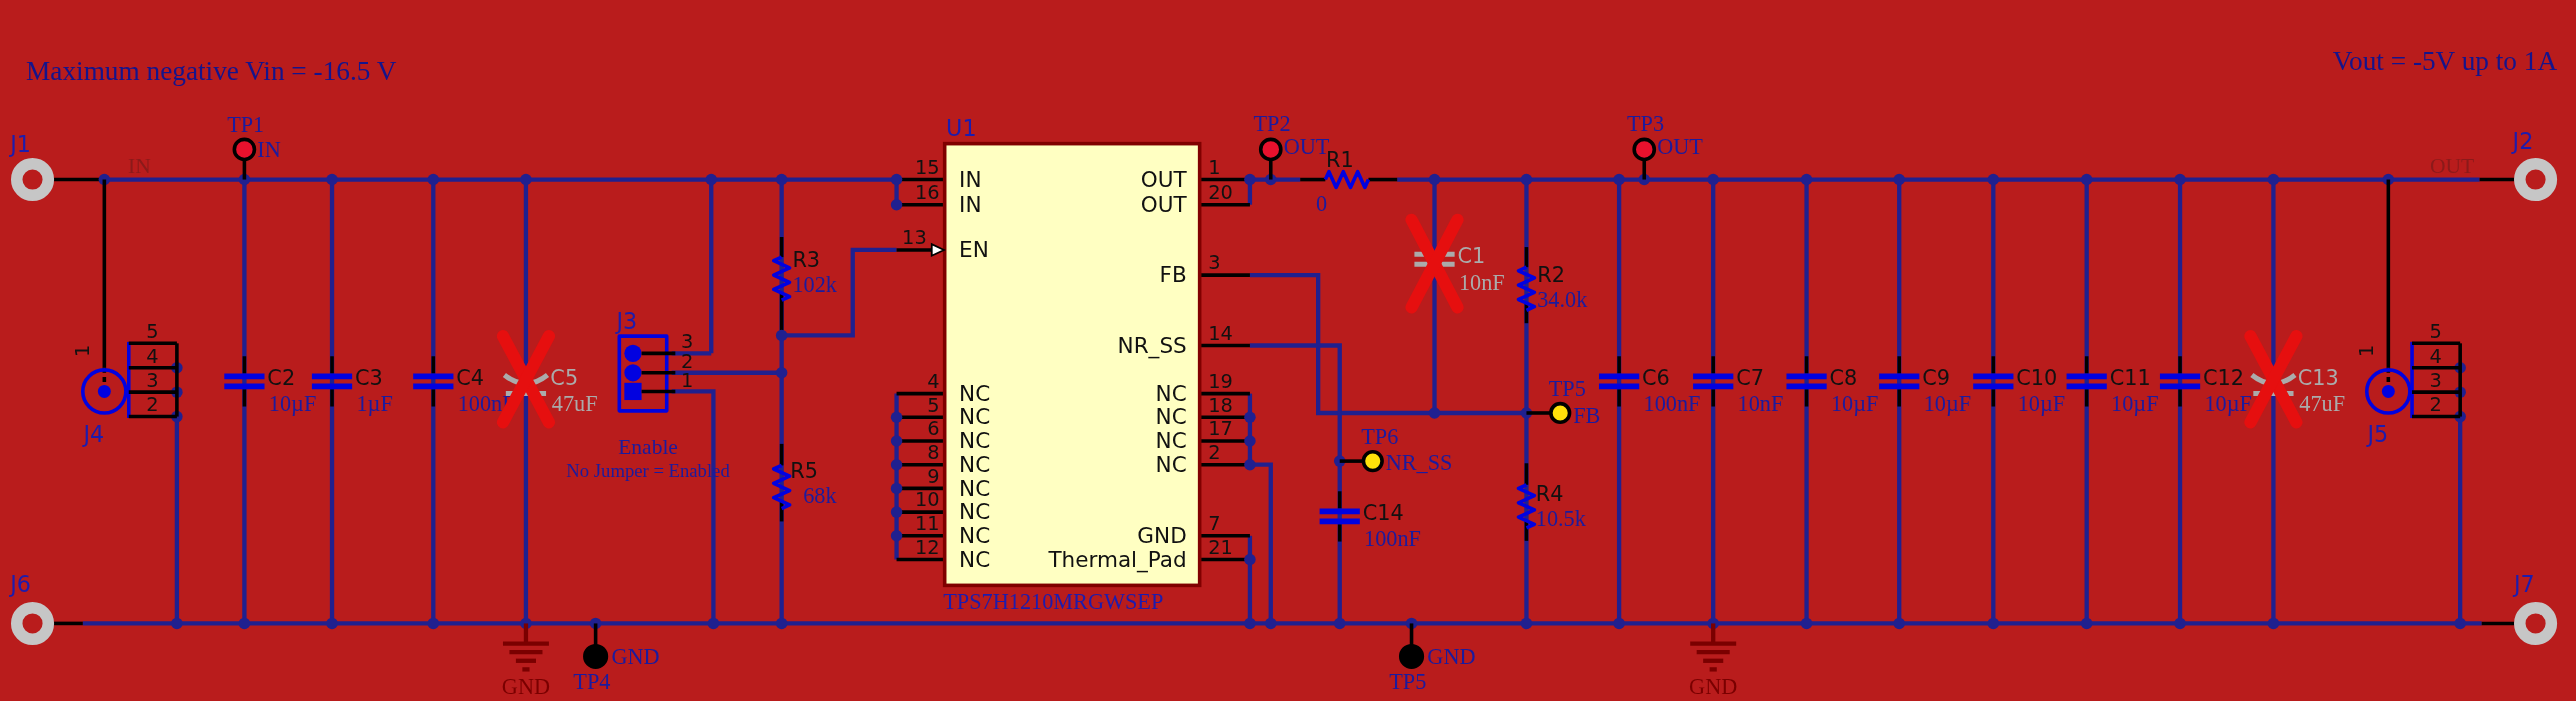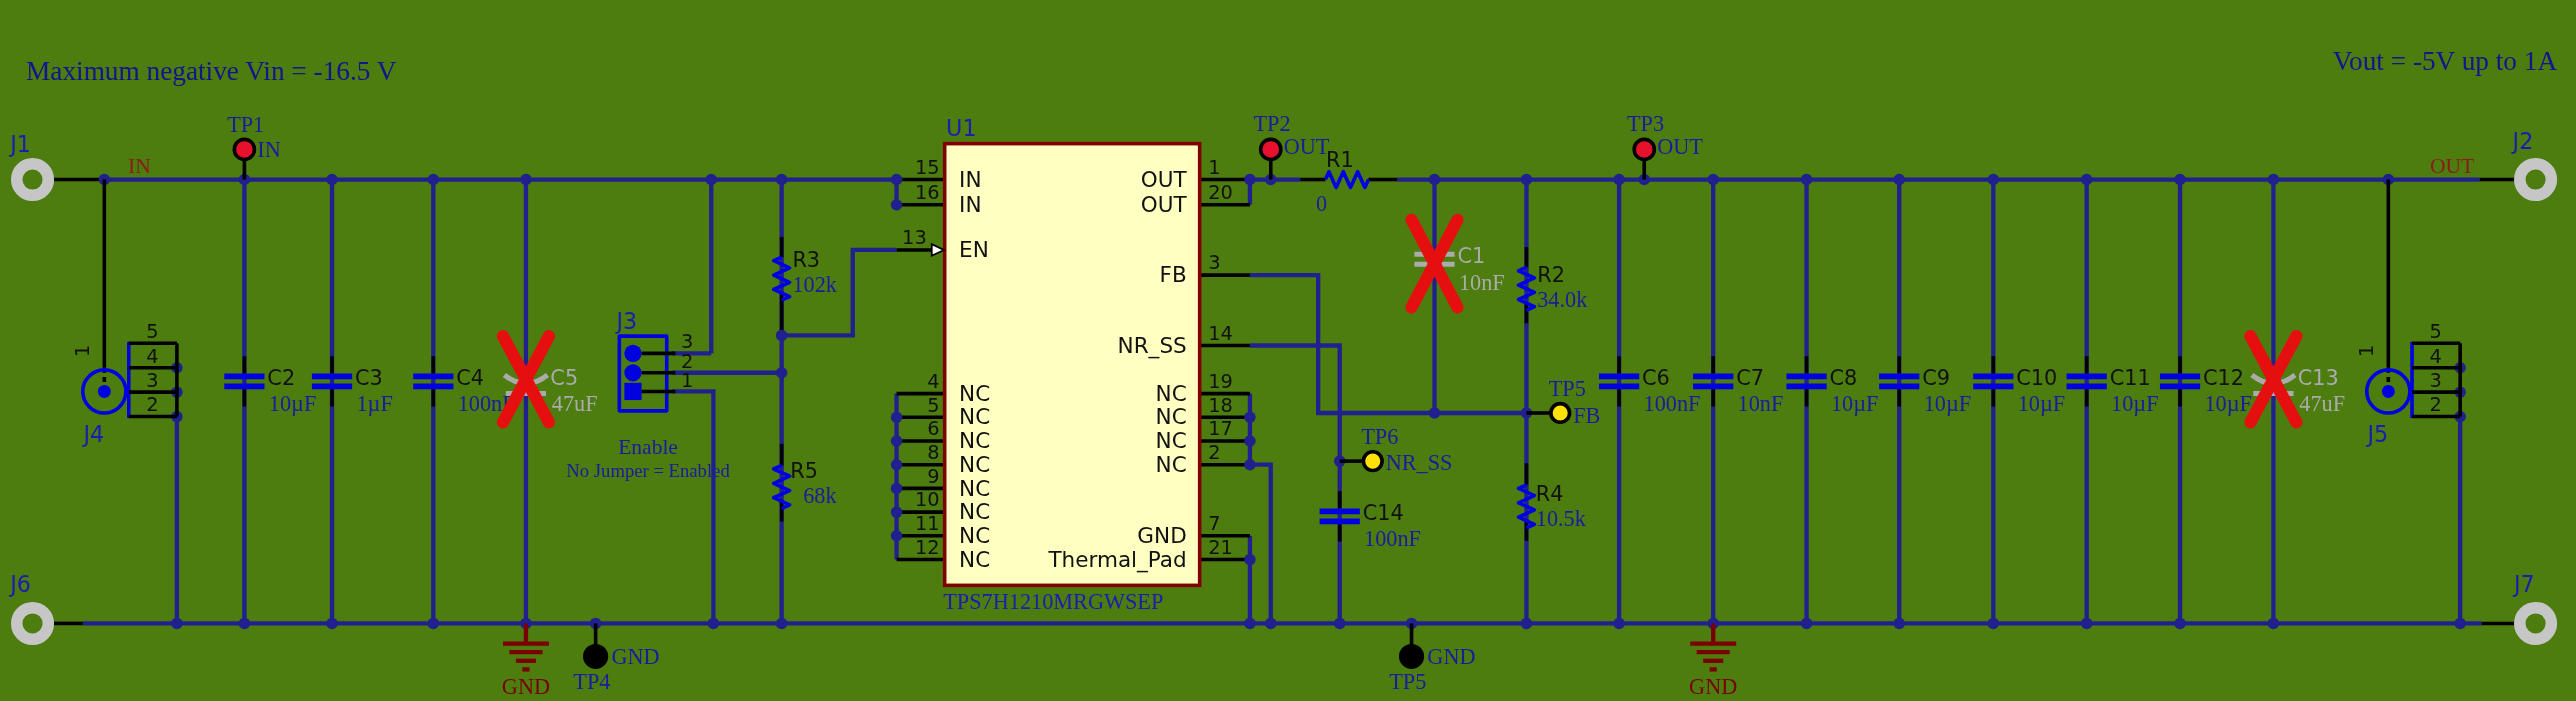--- a/index.html
+++ b/index.html
@@ -1,16 +1,16 @@
 <!DOCTYPE html>
 <html style="font-size:11.5px"><head>
 <meta charset="utf-8">
 <style>
   html,body{margin:0;padding:0;background:#ffffff;}
-  .stage{position:relative;width:2576px;height:701px;background:#4d7c0f;overflow:hidden;}
+  .stage{position:relative;width:2576px;height:701px;background:#b91c1c;overflow:hidden;}
   svg{display:block;}
   .w{stroke:#20208F;stroke-width:6;fill:none;}
   .bk{stroke:#000000;stroke-width:5;fill:none;}
   .dash{stroke:#000000;stroke-width:5;fill:none;stroke-dasharray:7 6;}
   .cmp{stroke:#0202E0;stroke-width:5;fill:none;stroke-linejoin:round;}
   .plate{stroke:#0202E0;stroke-width:8;fill:none;}
   .gplate{stroke:#ABABAB;stroke-width:7;fill:none;}
   .dot{fill:#20208F;}
   .cross{stroke:#E60F0F;stroke-width:17;stroke-linecap:round;}
   .gndsym{stroke:#7A0000;stroke-width:6;fill:none;}

